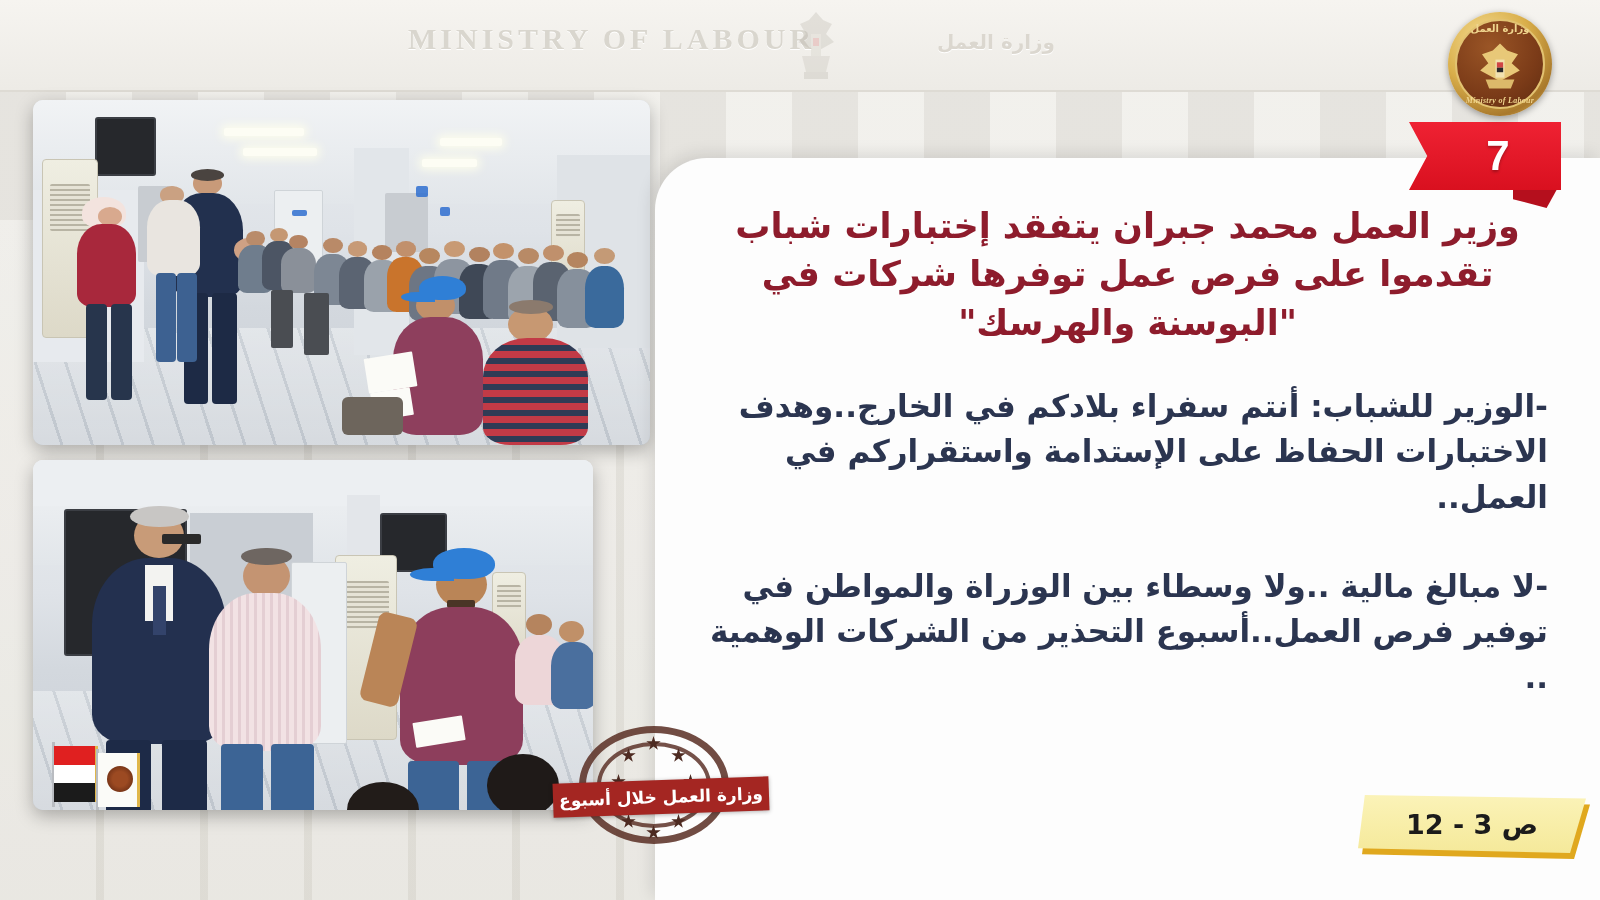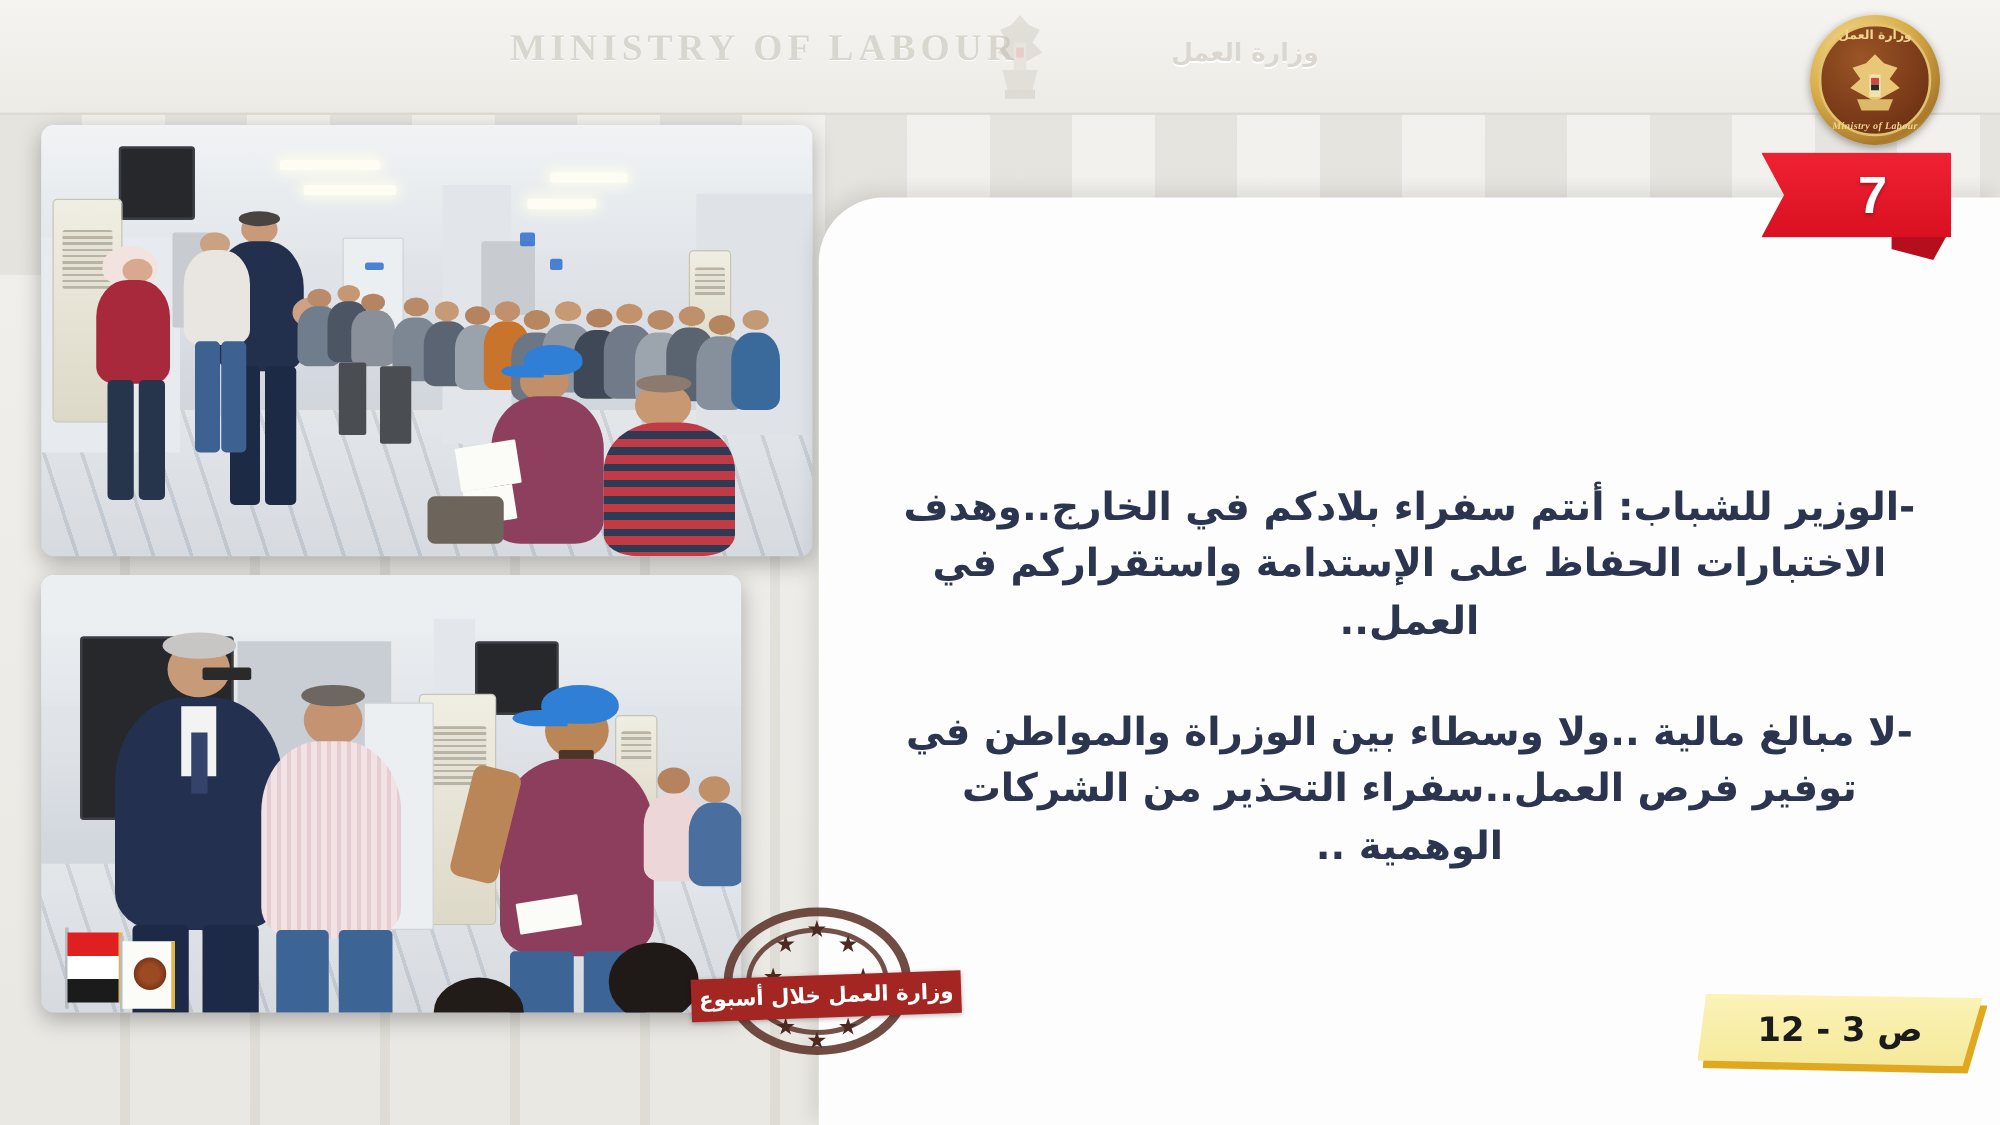--- a/index.html
+++ b/index.html
@@ -111,21 +111,21 @@
     box-shadow:-4px -4px 16px rgba(0,0,0,.10);
   }
   .headline {
     position:absolute; right:42px; left:42px; top:44px;
     text-align:center; direction:rtl;
     color:#8e1c2c; font-weight:bold; font-size:35px; line-height:1.38;
     letter-spacing:-.2px;
   }
   .para {
     position:absolute; right:52px; left:52px;
-    text-align:center; direction:rtl;
+    text-align:right; direction:rtl;
     color:#2b3550; font-weight:bold; font-size:31px; line-height:1.46;
   }
   .para-1 { top:226px; }
   .para-2 { top:406px; }
 
   
   .ribbon { position:absolute; left:1409px; top:122px; width:152px; height:68px; }
   .ribbon-body{
     position:absolute; inset:0; background:linear-gradient(180deg,#ef2233,#d9101f);
     clip-path:polygon(0% 0%, 100% 0%, 100% 100%, 0% 100%, 12% 50%);
@@ -355,22 +355,23 @@
 
     </div>
     <div class="flagstand" style="left:9%;top:82%;width:16%;height:22%;">
       <div class="fl-pole" style="left:13px; top:2px; bottom:10px;"></div>
       <div class="fl-min" style="left:15px; top:6px;"></div>
 
     </div>
   </div>
 
   <div class="card">
+    <div class="headline">وزير العمل محمد جبران يتفقد إختبارات شباب تقدموا على فرص عمل توفرها شركات في "البوسنة والهرسك"</div>
     <div class="para para-1">-الوزير للشباب: أنتم سفراء بلادكم في الخارج..وهدف الاختبارات الحفاظ على الإستدامة واستقراركم في العمل..</div>
-    <div class="para para-2">-لا مبالغ مالية ..ولا وسطاء بين الوزراة والمواطن في توفير فرص العمل..سفراء التحذير من الشركات الوهمية ..</div>
+    <div class="para para-2">-لا مبالغ مالية ..ولا وسطاء بين الوزراة والمواطن في توفير فرص العمل..أسبوع التحذير من الشركات الوهمية ..</div>
   </div>
 
   <div class="ribbon">
     <div class="ribbon-tail"></div>
     <div class="ribbon-body"></div>
     <div class="ribbon-num">7</div>
   </div>
 
   <div class="seal">
     <div class="seal-ring"></div>

